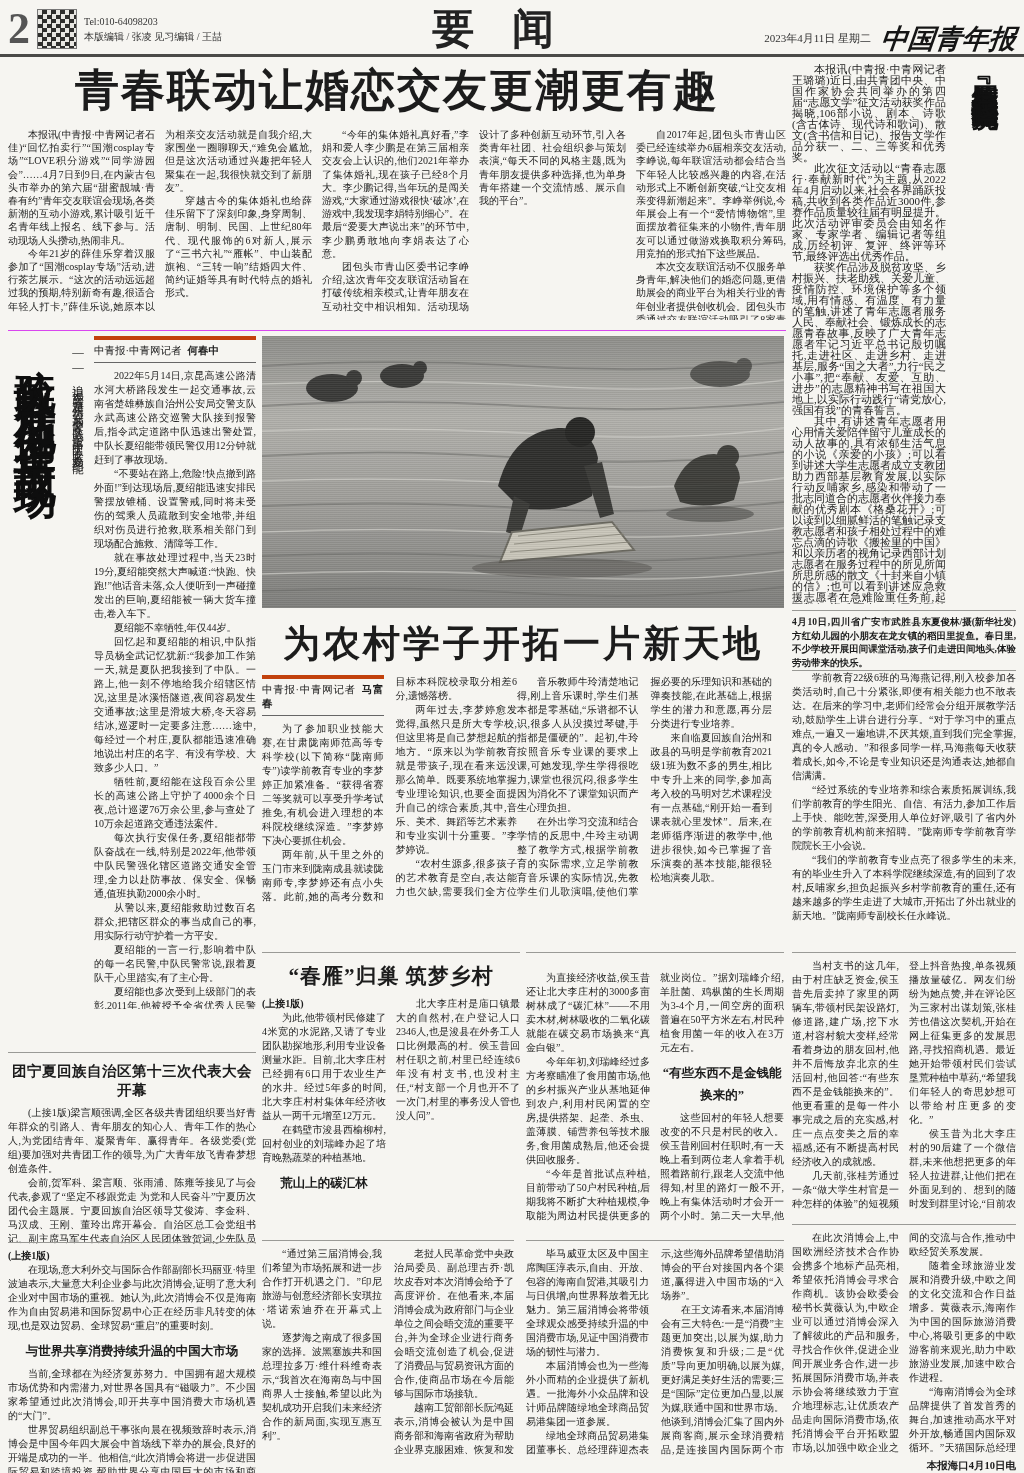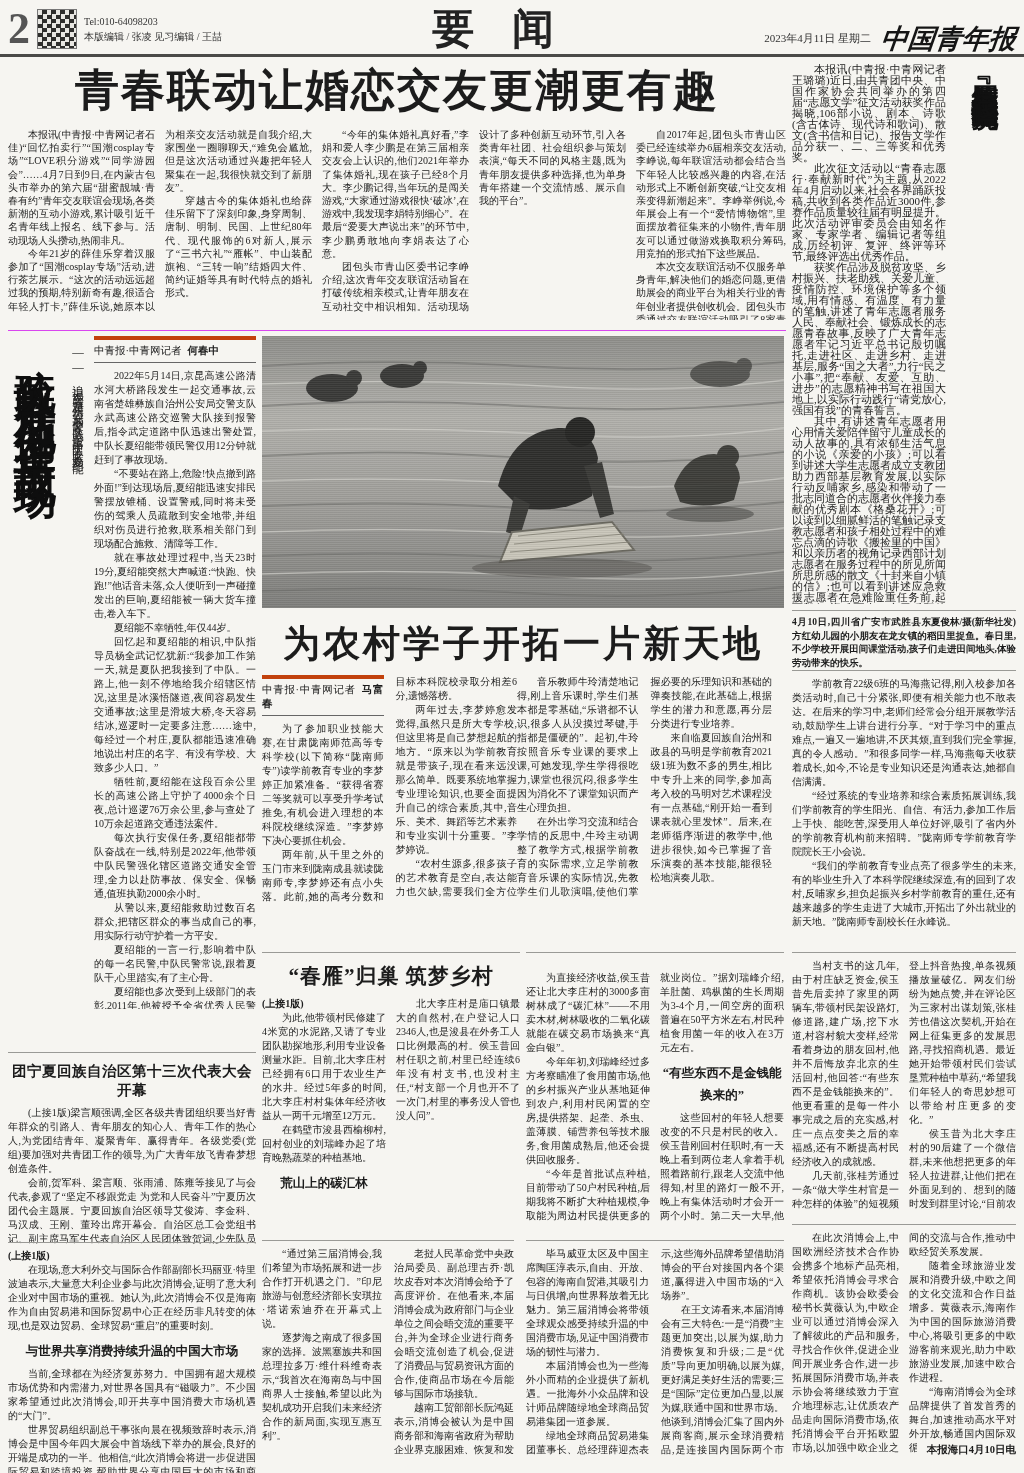--- a/index.html
+++ b/index.html
@@ -50,41 +50,41 @@
   .hero-body{height:640px;overflow:hidden;}
   
   .b-photo{position:absolute;left:262px;top:336px;width:522px;height:272px;background:#a5a4a0;overflow:hidden;}
   .b-photo svg{display:block;width:100%;height:100%;}
   .grain{position:absolute;inset:0;background:repeating-linear-gradient(0deg,rgba(255,255,255,.05) 0 1px,rgba(0,0,0,.05) 1px 2px);pointer-events:none;}
   
   .b-rural{position:absolute;left:262px;top:617px;width:522px;height:334px;}
   .b-rural h2{margin:6px 0 10px;text-align:center;font-size:37px;line-height:42px;font-weight:900;letter-spacing:3px;}
   .rural-flex{display:flex;height:232px;overflow:hidden;}
   .rc{width:255px;column-count:2;column-gap:12px;column-fill:auto;height:232px;overflow:hidden;}
-  .b-rural-cont{position:absolute;left:792px;top:670px;width:224px;height:276px;padding-top:6px;overflow:hidden;}
+  .b-rural-cont{position:absolute;left:792px;top:670px;width:224px;height:276px;overflow:hidden;}
   
   .b-geese-a{position:absolute;left:262px;top:952px;width:258px;height:272px;}
   .g-head{font-size:21px;font-weight:900;text-align:center;padding:9px 0 7px;letter-spacing:1px;}
   .g-body{column-count:2;column-gap:10px;column-fill:auto;height:212px;overflow:hidden;}
   .b-geese-b{position:absolute;left:526px;top:952px;width:258px;height:272px;padding-top:18px;}
   .g-body2{column-count:2;column-gap:10px;column-fill:auto;height:258px;overflow:hidden;}
   .b-geese-c{position:absolute;left:792px;top:952px;width:224px;height:266px;padding-top:6px;}
   .g-body3{column-count:2;column-gap:10px;column-fill:auto;height:252px;overflow:hidden;}
   
   .b-ningxia{position:absolute;left:8px;top:1052px;width:248px;height:184px;}
   .b-ningxia h3{margin:9px 0 6px;text-align:center;font-size:14.5px;font-weight:900;letter-spacing:0.5px;}
   .nx-body{height:140px;overflow:hidden;}
   
   .b-expo-left{position:absolute;left:8px;top:1242px;width:248px;height:226px;padding-top:6px;overflow:hidden;}
   .b-expo-mid-a{position:absolute;left:262px;top:1240px;width:252px;height:228px;padding-top:6px;}
   .b-expo-mid-b{position:absolute;left:526px;top:1240px;width:258px;height:228px;padding-top:6px;}
   .x2{column-count:2;column-gap:12px;column-fill:auto;height:218px;overflow:hidden;}
   .b-expo-right{position:absolute;left:792px;top:1224px;width:224px;height:244px;padding-top:6px;}
   .x2r{column-count:2;column-gap:10px;column-fill:auto;height:234px;overflow:hidden;}
-  .dateline-pin{position:absolute;right:0;bottom:18px;background:#f6f5f1;padding:2px 0 0 10px;
+  .dateline-pin{position:absolute;right:0;bottom:2px;background:#f6f5f1;padding:2px 0 0 10px;
                 font-weight:bold;font-size:10.5px;}
 </style>
 </head>
 <body>
 
 <div class="page">
 
   <header class="masthead">
     <div class="mh-left">
       <div class="page-num">2</div>

